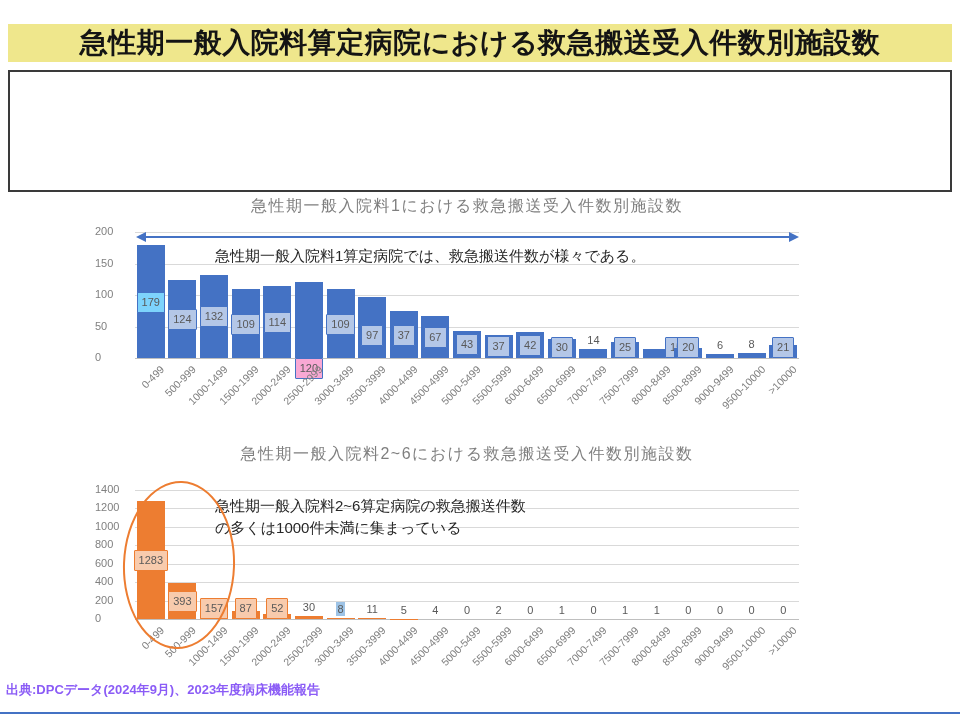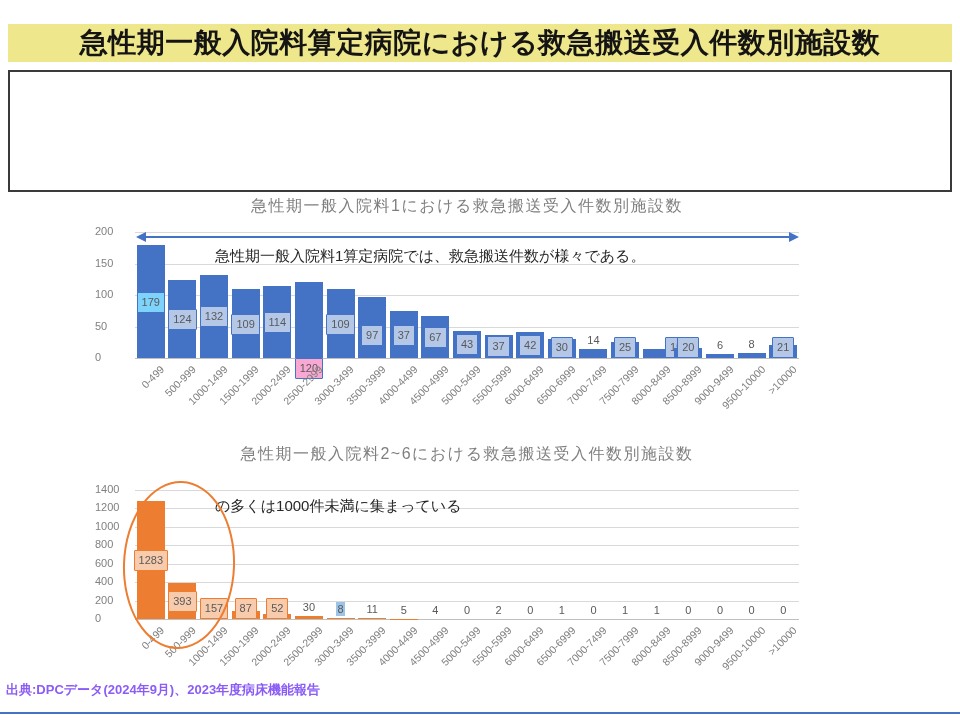--- a/index.html
+++ b/index.html
@@ -187,15 +187,16 @@
 <div class="abs x-tick" style="right: 422.762px; top: 624px;">6000-6499</div>
 <div class="abs x-tick" style="right: 391.143px; top: 624px;">6500-6999</div>
 <div class="abs x-tick" style="right: 359.524px; top: 624px;">7000-7499</div>
 <div class="abs x-tick" style="right: 327.905px; top: 624px;">7500-7999</div>
 <div class="abs x-tick" style="right: 296.286px; top: 624px;">8000-8499</div>
 <div class="abs x-tick" style="right: 264.667px; top: 624px;">8500-8999</div>
 <div class="abs x-tick" style="right: 233.048px; top: 624px;">9000-9499</div>
 <div class="abs x-tick" style="right: 201.429px; top: 624px;">9500-10000</div>
 <div class="abs x-tick" style="right: 169.81px; top: 624px;">&gt;10000</div>
 <div class="abs annotation" style="left: 215px; top: 495px;">
+    <div>急性期一般入院料2~6算定病院の救急搬送件数</div>
     <div>の多くは1000件未満に集まっている</div>
   </div>
 <div class="abs" style="left: 123px; top: 481px; width: 108px; height: 164px; border: 2px solid rgb(237, 125, 49); border-radius: 50%; transform: rotate(2deg);"></div>
 
 </body></html>

